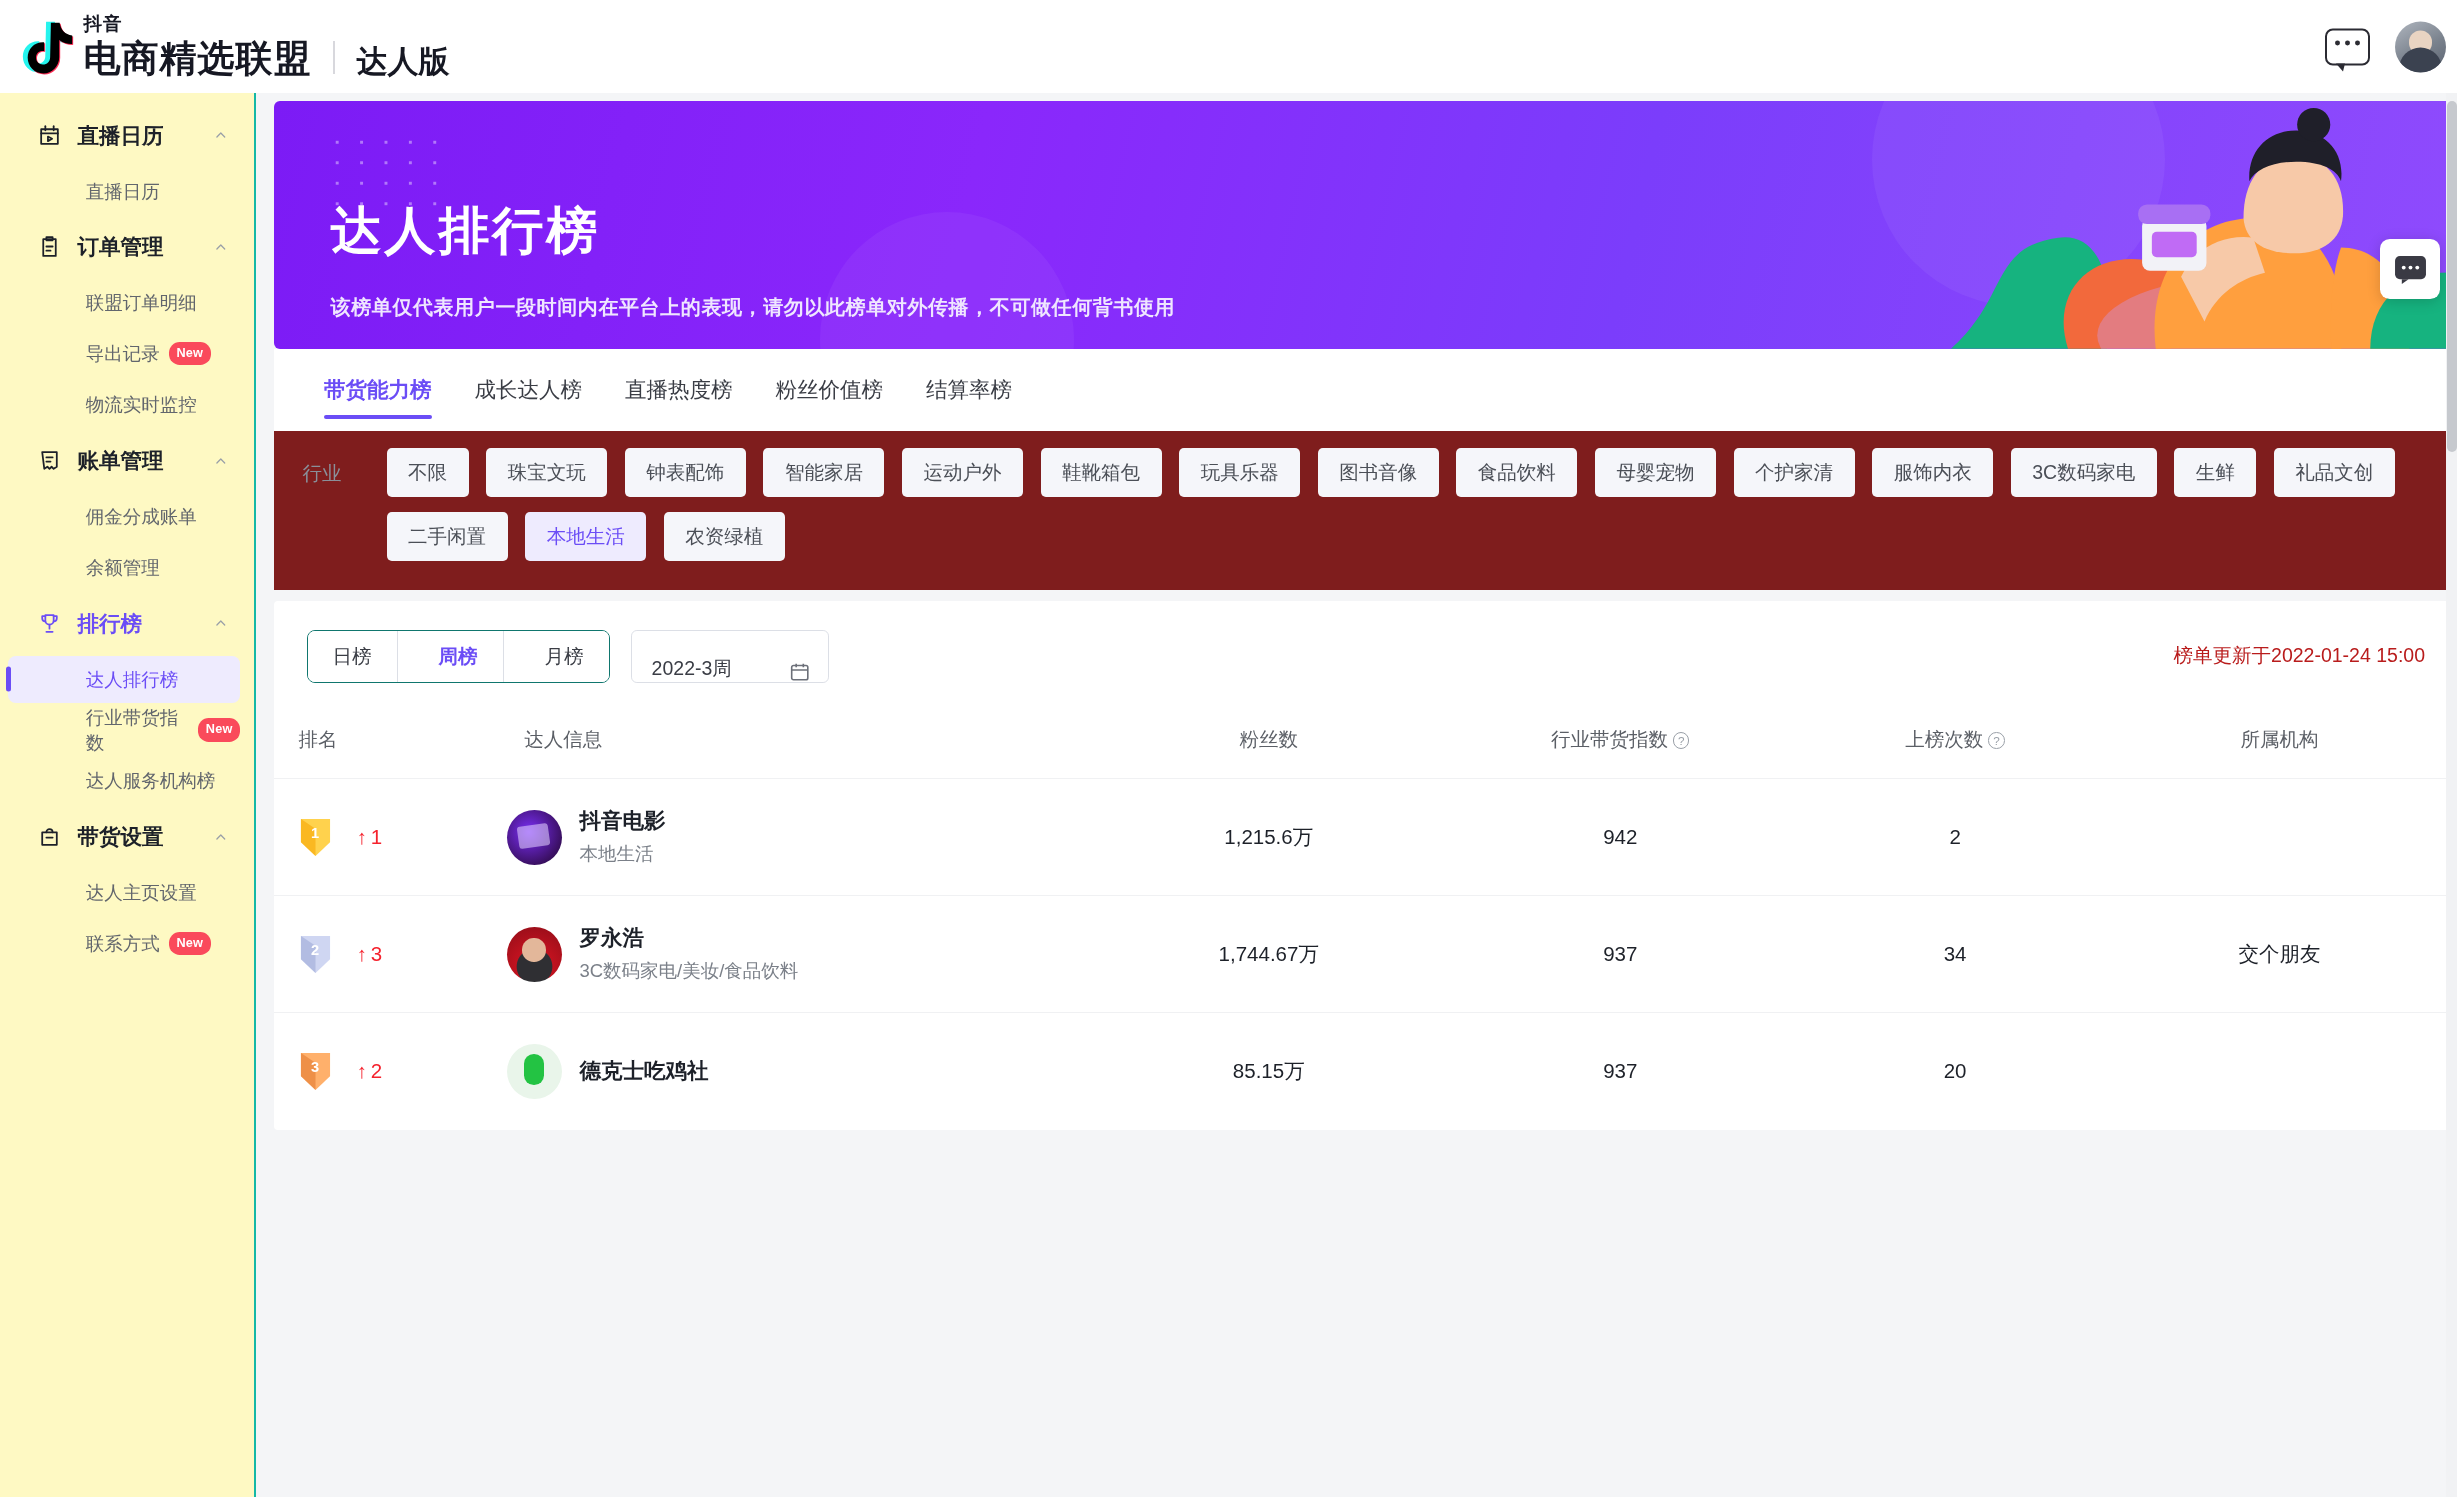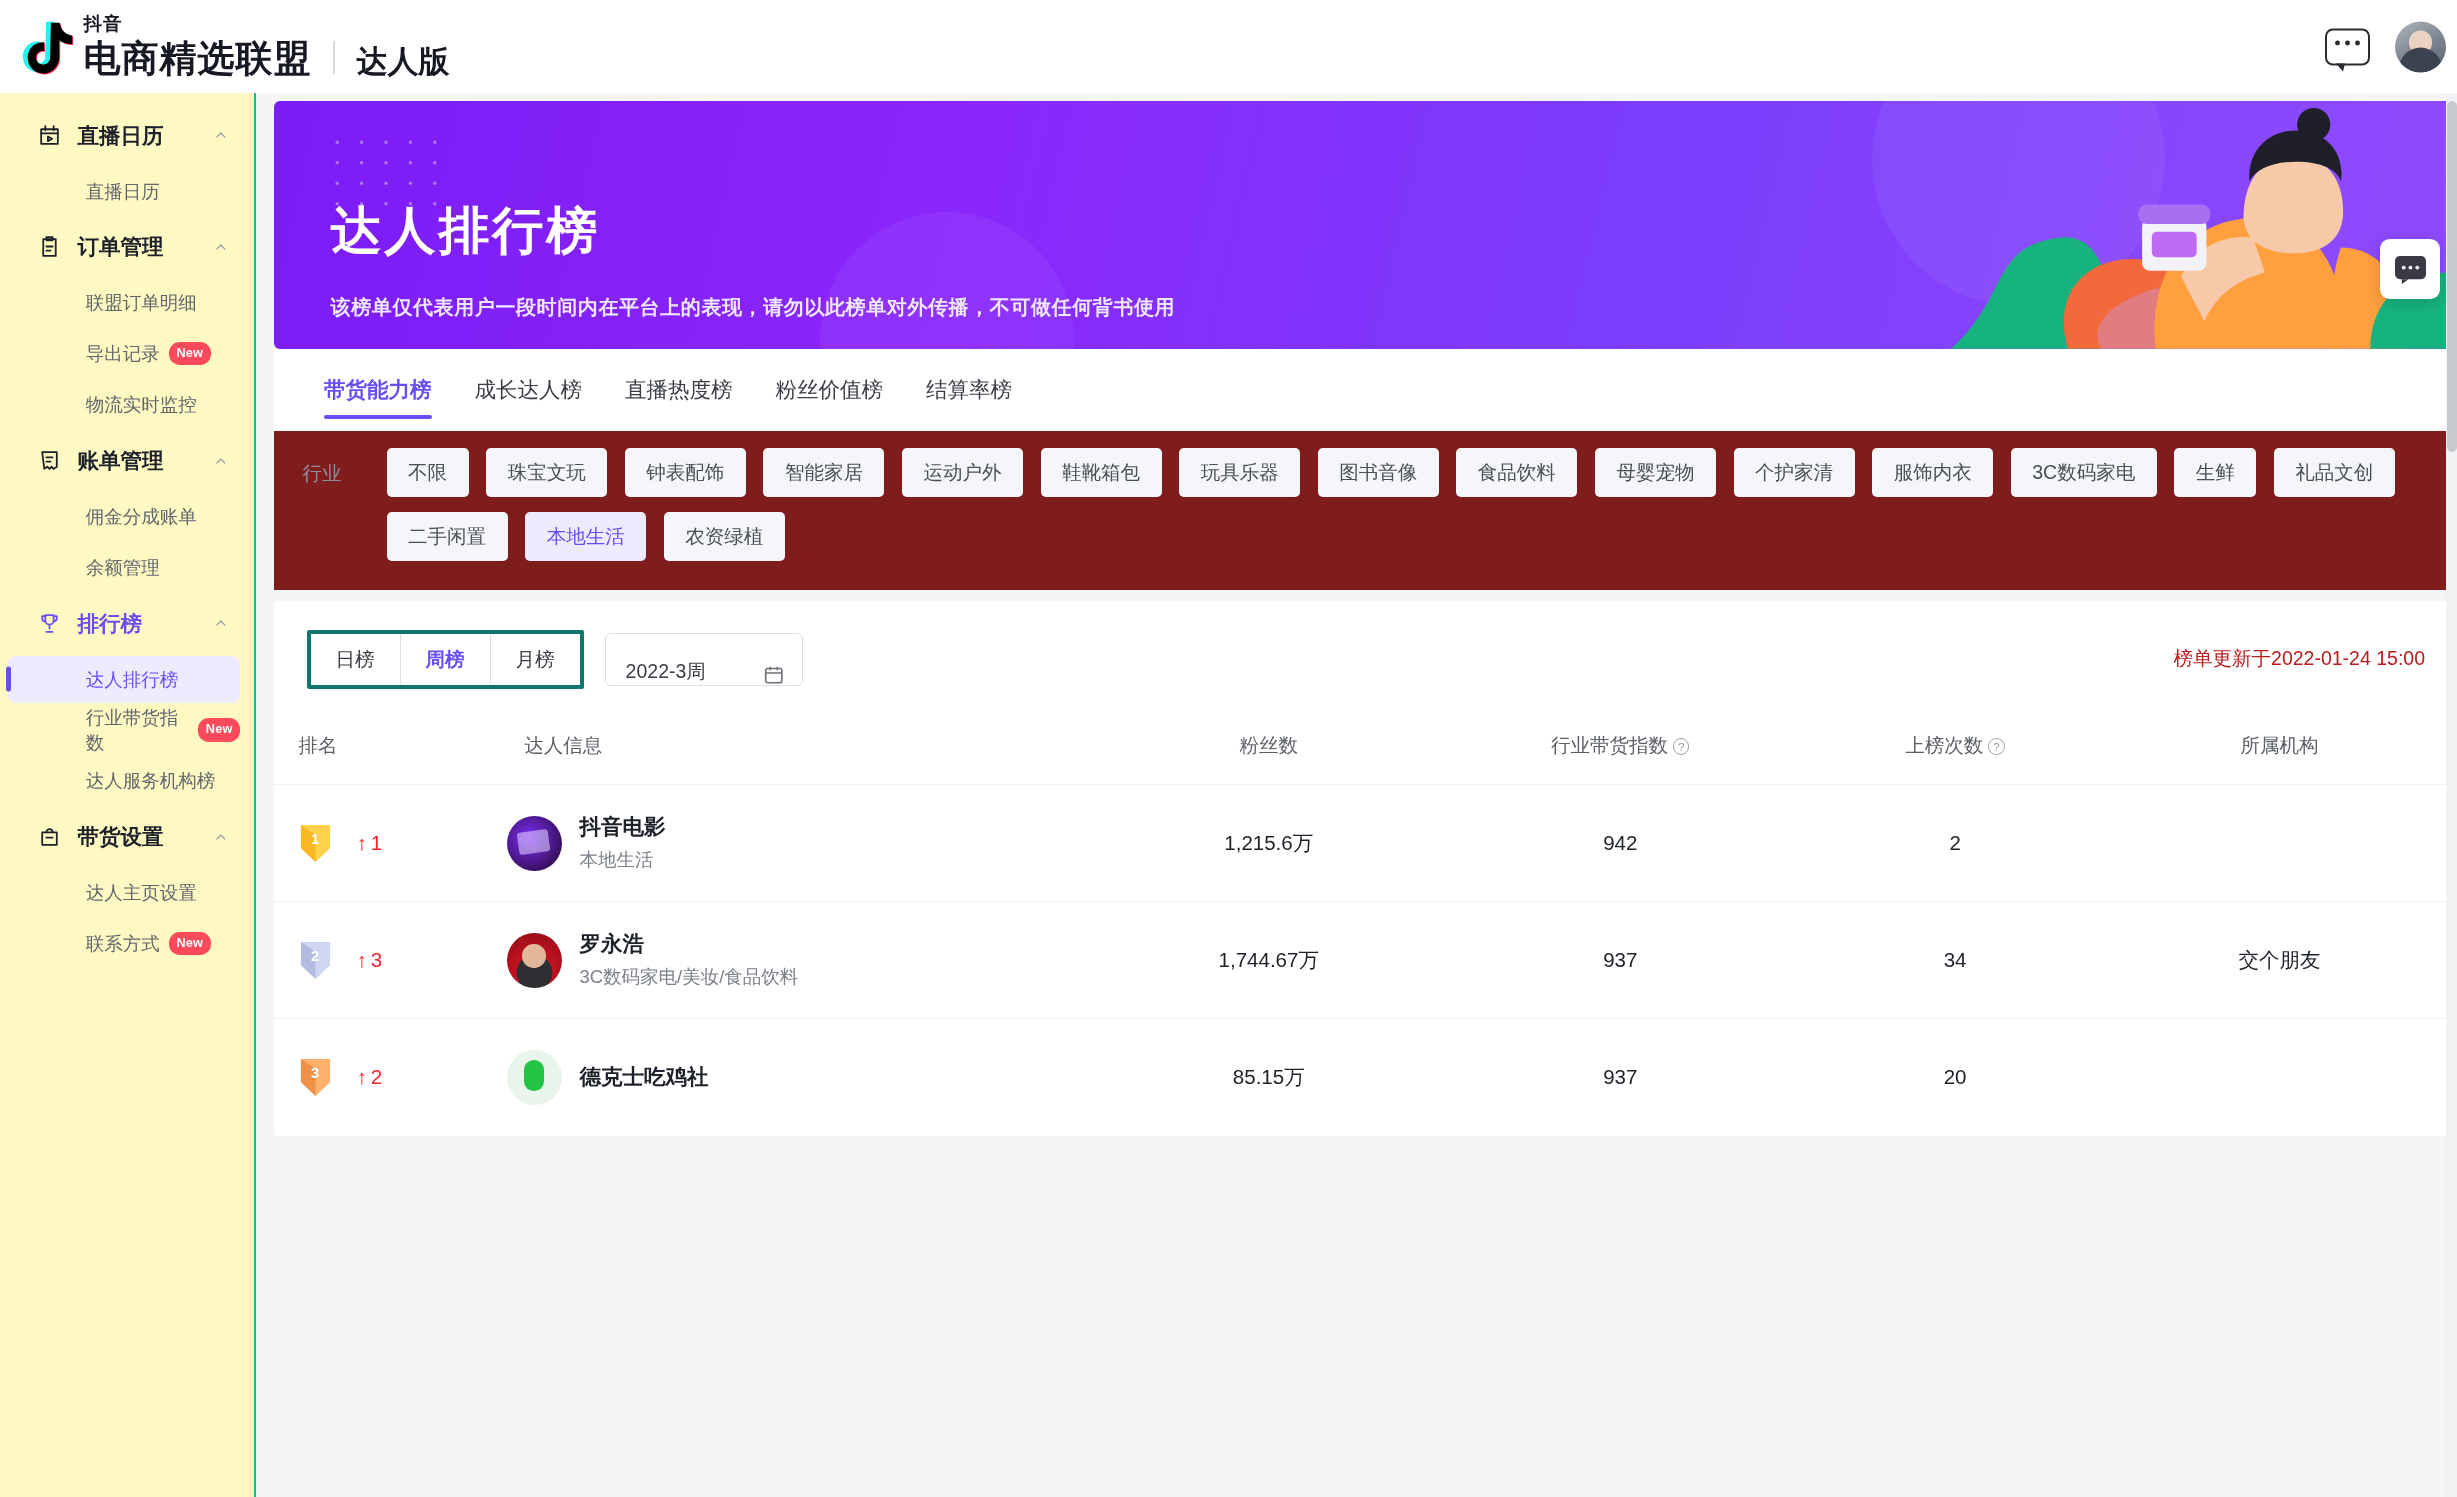--- a/index.html
+++ b/index.html
@@ -143,21 +143,21 @@
     padding: 10.7px 21.5px; border-radius: 4.9px; cursor:pointer; white-space:nowrap;
   }
   .chip.active { background:#eeebfe; color:#6b4df6; }
 
   .card {
     background:#fff; margin-top: 11.7px; border-radius: 3.9px; overflow:hidden;
   }
   .card-toolbar {
     display:flex; align-items:center; padding: 29px 33px 25px 33px; position:relative;
   }
-  .seg { display:flex; border:4px solid #0f766e; border-radius: 2px; overflow:hidden; }
+  .seg { display:flex; border:1px solid #0f766e; border-radius: 8px; overflow:hidden;gap:16px; }
   .seg div {
     padding: 0 25px; height: 51px; line-height:51px; font-size:19.5px; color:#3a3d45;
     border-right:1px solid #dcdfe6; cursor:pointer; background:#fff;
   }
   .seg div:last-child { border-right:none; }
   .seg div.active { color:#6b4df6; font-weight:700; }
   .date-box {
     margin-left: 21.5px; border:1px solid #dcdfe6; border-radius:5.9px; height:53px;
     display:flex; align-items:flex-end; padding: 0 17.6px 0 19.5px; gap: 57px; cursor:pointer;
   }

